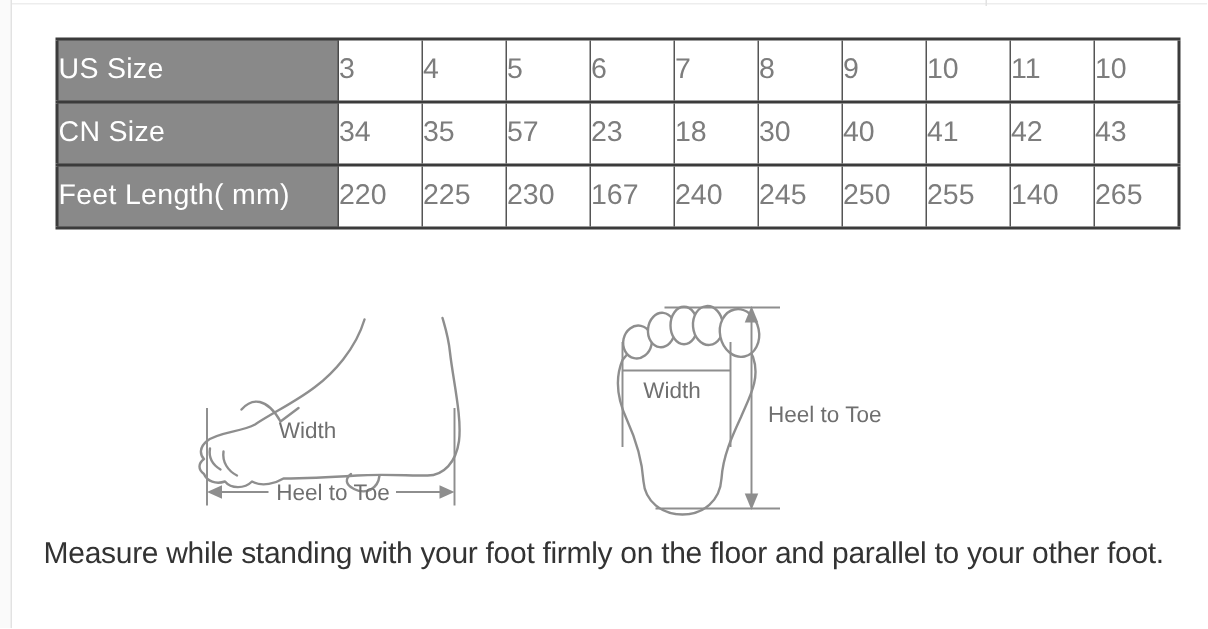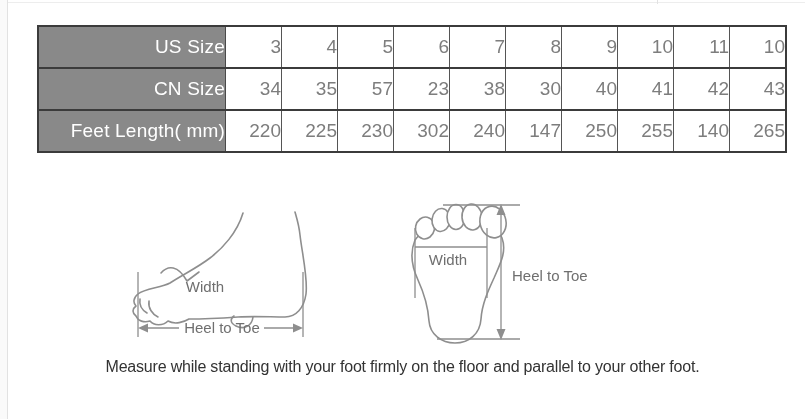--- a/index.html
+++ b/index.html
@@ -14,21 +14,21 @@
   .edge-top   { position:absolute; left:8px; top:2px; width:797px; height:1px; background:#ededed; }
   .edge-tick  { position:absolute; left:657px; top:0; width:1px; height:4px; background:#e2e2e2; }
 
   
   table.size-chart {
     position:absolute; left:37px; top:25px;
     border-collapse:collapse; table-layout:fixed;
     border:2px solid #3b3b3b;
   }
   .size-chart th, .size-chart td {
-    height:40px; padding:0; text-align:right; vertical-align:middle;
+    height:40px; padding:0; text-align:left; vertical-align:middle;
     border-top:2px solid #3b3b3b; border-bottom:2px solid #3b3b3b;
   }
   .size-chart th {
     width:186px; background:#898989; color:#ffffff;
     font-size:19px; font-weight:400; letter-spacing:0.2px;
     border-right:1px solid #4a4a4a;
   }
   .size-chart td {
     width:55px; background:#ffffff; color:#7d7d7d;
     font-size:19px; border-left:1px solid #555555;
@@ -38,21 +38,21 @@
   .foot-svg { position:absolute; overflow:visible; }
   .foot-svg path, .foot-svg line, .foot-svg ellipse { vector-effect:none; }
   .outline { fill:none; stroke:#8e8e8e; stroke-width:1.6; stroke-linecap:round; stroke-linejoin:round; }
   .outline-fill { fill:#ffffff; stroke:#8e8e8e; stroke-width:1.6; }
   .measure { fill:none; stroke:#8e8e8e; stroke-width:1.3; }
   .arrowhead { fill:#8e8e8e; stroke:none; }
   .diag-label { fill:#6f6f6f; font-size:15px; font-family:"Liberation Sans", sans-serif; }
 
   .instruction {
     position:absolute; left:0; top:358px; width:805px;
-    text-align:center; color:#333333; font-size:16px; letter-spacing:-0.2px;
+    text-align:center; color:#333333; font-size:20px; letter-spacing:-0.2px;
   }
 </style>
 </head>
 <body>
 
 <div class="canvas">
 
   <div class="edge-strip-left"></div>
   <div class="edge-left"></div>
   <div class="edge-top"></div>
@@ -72,35 +72,35 @@
       <td>10</td>
       <td>11</td>
       <td>10</td>
     </tr>
     <tr>
       <th>CN Size</th>
       <td>34</td>
       <td>35</td>
       <td>57</td>
       <td>23</td>
-      <td>38</td>
+      <td>18</td>
       <td>30</td>
       <td>40</td>
       <td>41</td>
       <td>42</td>
       <td>43</td>
     </tr>
     <tr>
       <th>Feet Length( mm)</th>
       <td>220</td>
       <td>225</td>
       <td>230</td>
-      <td>302</td>
+      <td>167</td>
       <td>240</td>
-      <td>147</td>
+      <td>245</td>
       <td>250</td>
       <td>255</td>
       <td>140</td>
       <td>265</td>
     </tr>
   </tbody>
     </table>
 
   <svg class="foot-svg" style="left:125px; top:195px;" width="195" height="150" viewBox="0 0 195 150">
 

